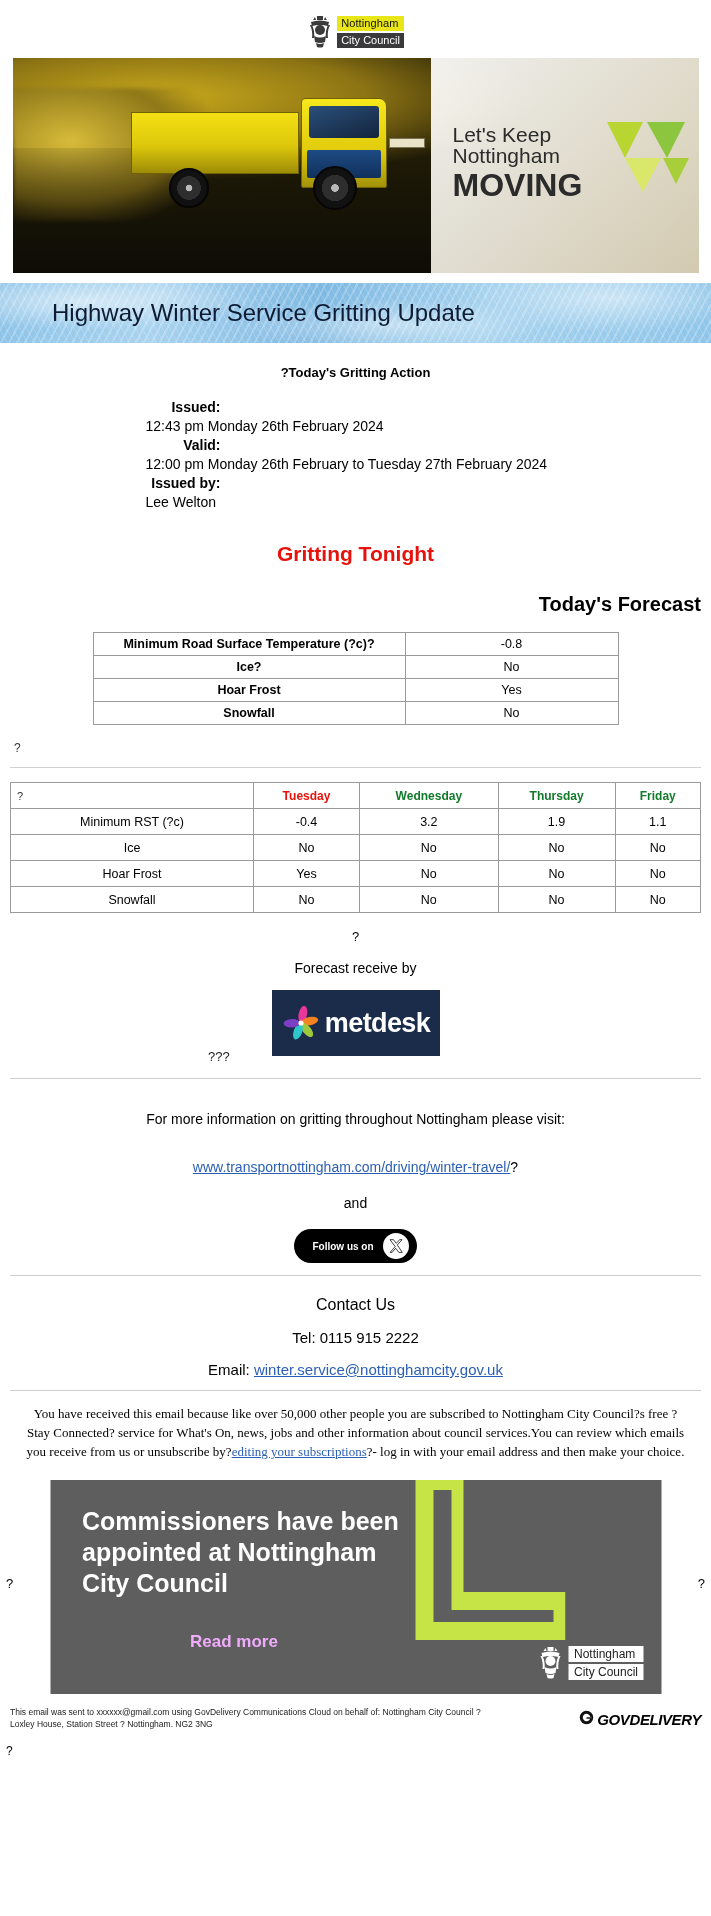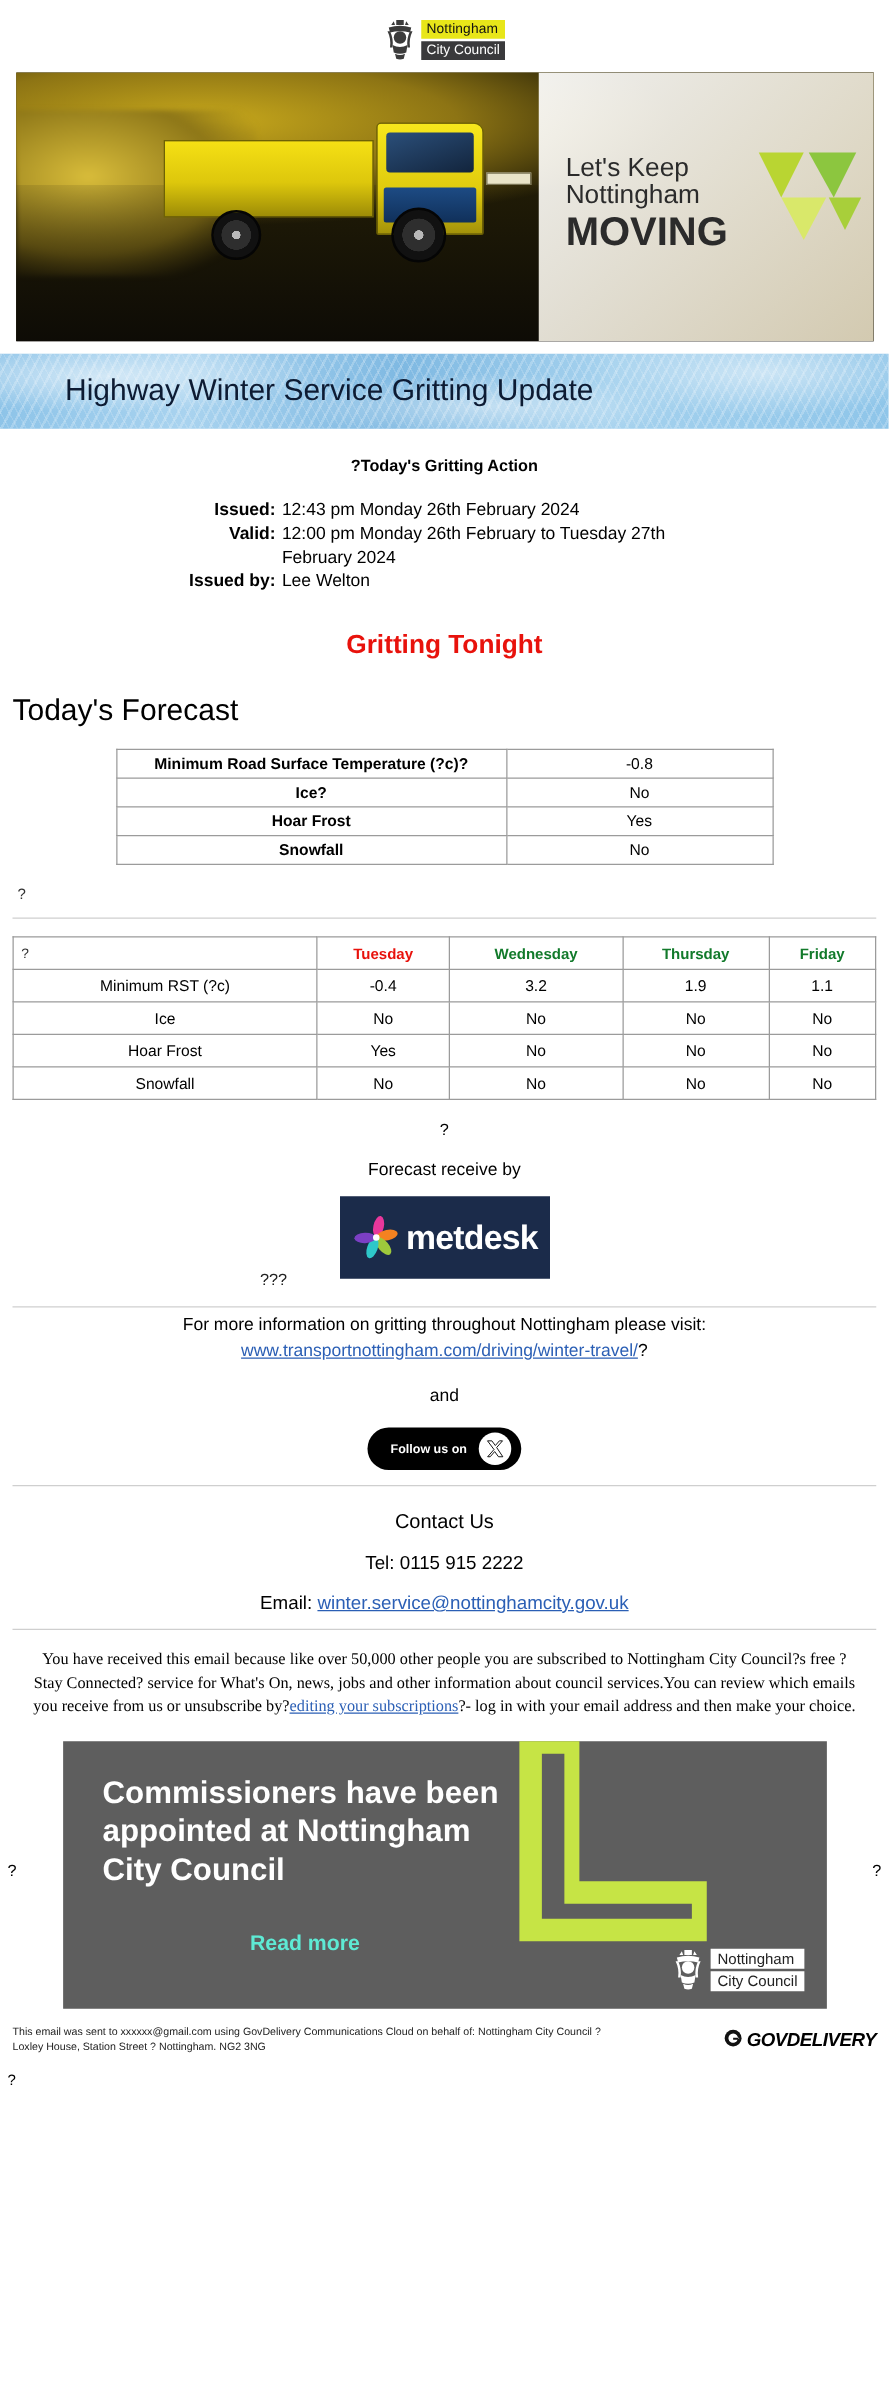--- a/index.html
+++ b/index.html
@@ -141,30 +141,30 @@
   
   .content { padding: 0 10px; }
   .sect-head {
     font-size: 13px; font-weight: bold; margin: 22px 0 0 0; text-align: center;
   }
   .meta-block {
     margin: 18px 0 0 0;
     font-size: 14px;
     display: flex; flex-direction: column; align-items: center;
   }
-  .meta-row { display: flex; width: 430px; line-height: 19px; }
+  .meta-row { display: flex; width: 430px; line-height: 19px; flex-direction: column; }
   .meta-label { font-weight: bold; text-align: right; width: 80px; flex: none; }
   .meta-val { padding-left: 5px; }
 
   .alert {
     color: #e8120c; font-weight: bold; font-size: 21px;
     text-align: center; margin: 30px 0 0 0;
   }
   .forecast-title {
-    font-size: 24px; font-weight: normal; text-align: left; margin: 27px 0 0 0;
+    font-size: 20px; font-weight: bold; text-align: right; margin: 27px 0 0 0;
   }
 
   table.tbl { border-collapse: collapse; font-size: 12.5px; }
   table.tbl td { border: 1px solid #9b9b9b; padding: 4px 6px; }
 
   .today-tbl { width: 526px; margin: 16px auto 0 auto; }
   .today-tbl td.k { text-align: center; font-weight: bold; width: 312px; }
   .today-tbl td.v { text-align: center; margin-left: 28px; }
 
   .qmark-left { font-size: 12px; color: #333; margin: 16px 0 0 4px; }
@@ -192,21 +192,21 @@
     width: 168px; height: 66px; background: #1b2b4a;
     display: flex; align-items: center; justify-content: center; gap: 4px;
   }
   .md-flower { width: 40px; height: 40px; flex: none; }
   .md-word { color: #fff; font-size: 27px; font-weight: 700; letter-spacing: -.6px;
     font-family: "Liberation Sans", sans-serif; }
   .qqq {
     position: absolute; left: 198px; bottom: 2px; font-size: 13px; color: #222;
   }
 
-  .info-line { text-align: center; font-size: 14px; margin-top: 5px; }
+  .info-line { text-align: center; font-size: 14px; margin-top: 32px; }
   .link { color: #2b5fb5; text-decoration: underline; }
   .and-line { text-align: center; font-size: 14px; margin-top: 20px; }
 
   .x-pill-wrap { display: flex; justify-content: center; margin-top: 18px; }
   .x-pill {
     background: #000; color: #fff; border-radius: 22px;
     height: 34px; padding: 0 8px 0 18px;
     display: flex; align-items: center; gap: 9px;
     font-size: 10px; font-weight: bold;
   }
@@ -232,22 +232,22 @@
   }
   .commiss-bigL {
     position: absolute; right: 96px; top: -8px; width: 170px; height: 170px;
   }
   .commiss-text {
     position: absolute; left: 32px; top: 26px; width: 392px;
     color: #fff; font-weight: bold; font-size: 25px; line-height: 1.25;
     font-family: "Liberation Sans", sans-serif;
   }
   .commiss-read {
-    position: absolute; left: 150px; top: 152px;
-    color: #5eead4; font-weight: bold; font-size: 17px;
+    position: absolute; left: 140px; top: 152px;
+    color: #f0abfc; font-weight: bold; font-size: 17px;
   }
   .commiss-logo {
     position: absolute; right: 18px; bottom: 14px;
     display: flex; align-items: center; gap: 5px;
   }
   .cl-words { display: flex; flex-direction: column; gap: 2px; }
   .cl-line {
     background: #fff; color: #222; font-size: 12px; line-height: 14px;
     padding: 1px 5px;
   }

